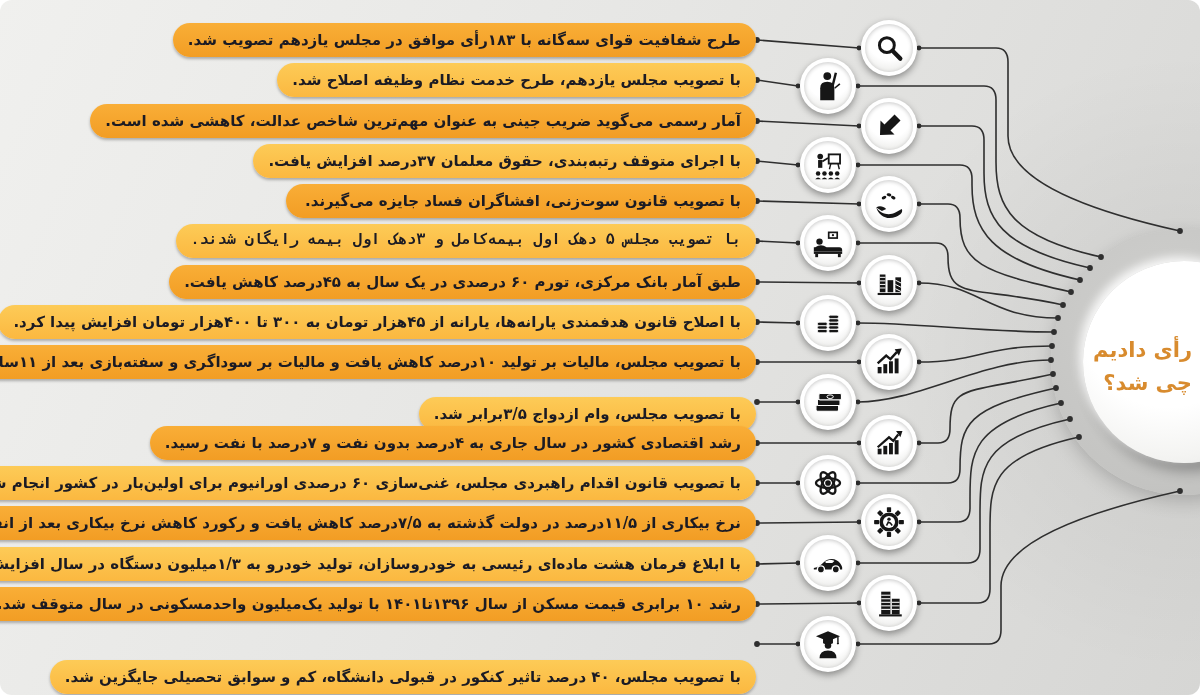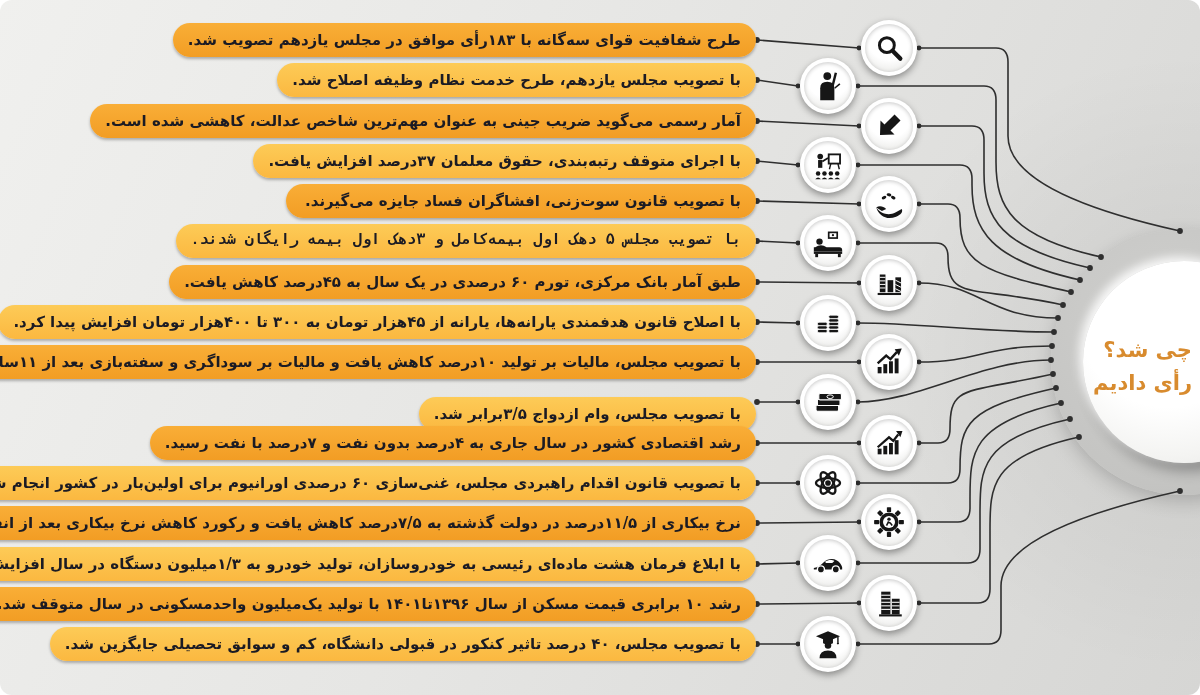--- a/index.html
+++ b/index.html
@@ -344,19 +344,19 @@
       <div class="banner gold" style="top: 224px; font-family: Liberation Mono, monospace;">با تصویب مجلس ۵ دهک اول بیمه‌کامل و ۳دهک اول بیمه رایگان شدند.</div>
       <div class="banner amber" style="top: 265px; margin-left: 32px;">طبق آمار بانک مرکزی، تورم ۶۰ درصدی در یک سال به ۴۵درصد کاهش یافت.</div>
       <div class="banner gold" style="top: 305px;">با اصلاح قانون هدفمندی یارانه‌ها، یارانه از ۴۵هزار تومان به ۳۰۰ تا ۴۰۰هزار تومان افزایش پیدا کرد.</div>
       <div class="banner amber" style="top: 345px;">با تصویب مجلس، مالیات بر تولید ۱۰درصد کاهش یافت و مالیات بر سوداگری و سفته‌بازی بعد از ۱۱سال اجرا شد.</div>
       <div class="banner gold" style="top: 397px;">با تصویب مجلس، وام ازدواج ۳/۵برابر شد.</div>
       <div class="banner amber" style="top: 426px;">رشد اقتصادی کشور در سال جاری به ۴درصد بدون نفت و ۷درصد با نفت رسید.</div>
       <div class="banner gold" style="top: 466px;">با تصویب قانون اقدام راهبردی مجلس، غنی‌سازی ۶۰ درصدی اورانیوم برای اولین‌بار در کشور انجام شد.</div>
       <div class="banner amber" style="top: 506px;">نرخ بیکاری از ۱۱/۵درصد در دولت گذشته به ۷/۵درصد کاهش یافت و رکورد کاهش نرخ بیکاری بعد از انقلاب شکسته شد.</div>
       <div class="banner gold" style="top: 547px;">با ابلاغ فرمان هشت ماده‌ای رئیسی به خودروسازان، تولید خودرو به ۱/۳میلیون دستگاه در سال افزایش یافت.</div>
       <div class="banner amber" style="top: 587px;">رشد ۱۰ برابری قیمت مسکن از سال ۱۳۹۶تا۱۴۰۱ با تولید یک‌میلیون واحدمسکونی در سال متوقف شد.</div>
-      <div class="banner gold" style="top: 627px;">با تصویب مجلس، ۴۰ درصد تاثیر کنکور در قبولی دانشگاه، کم و سوابق تحصیلی جایگزین شد.</div>
+      <div class="banner gold" style="top: 660px;">با تصویب مجلس، ۴۰ درصد تاثیر کنکور در قبولی دانشگاه، کم و سوابق تحصیلی جایگزین شد.</div>
     </div>
   <div class="circle-label">
+    <div>رأی دادیم</div>
     <div>چی شد؟</div>
-    <div>رأی دادیم</div>
   </div>
 </div>
 
 </body></html>

